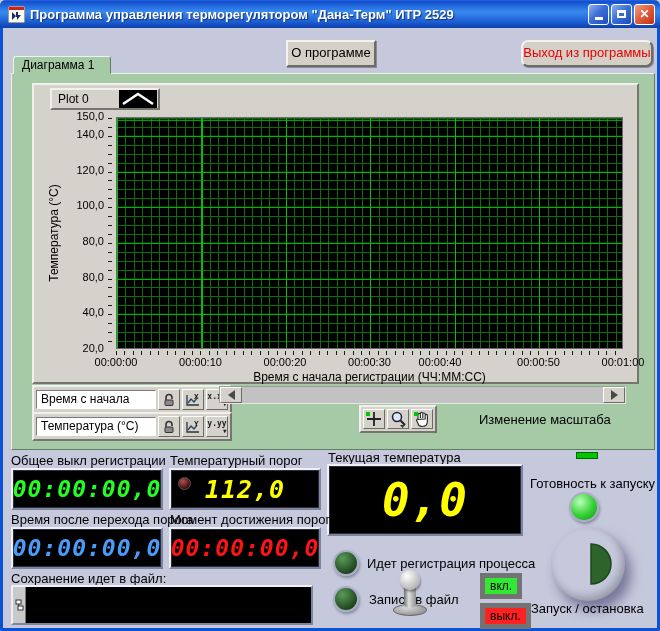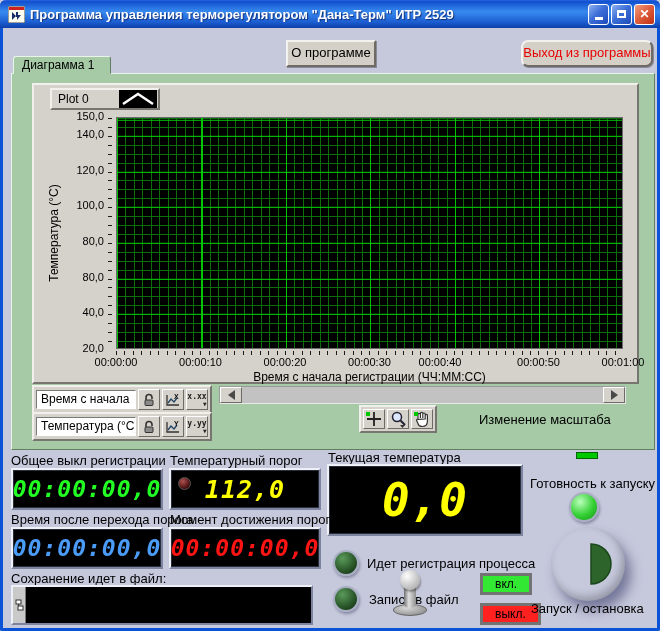--- a/index.html
+++ b/index.html
@@ -54,21 +54,21 @@
   .yticks{position:absolute;left:0;top:32px;width:78px;height:232px;}
   .ytick{position:absolute;right:8px;font-size:11px;color:#000;white-space:nowrap;}
   .xticks{position:absolute;left:82px;top:271px;width:507px;height:14px;}
   .xtick{position:absolute;width:62px;margin-left:-31px;text-align:center;font-size:11px;color:#000;white-space:nowrap;}
   .ytitle{position:absolute;left:-60px;top:141px;width:160px;text-align:center;font-size:12px;color:#000;
     transform:rotate(-90deg);}
   .xtitle{position:absolute;left:82px;top:285px;width:507px;text-align:center;font-size:12px;color:#000;}
   
   .slrow{position:absolute;display:flex;gap:2px;align-items:center;background:#d5d2cb;padding:2px;
     border:2px solid;border-color:#f2f0ec #77756f #77756f #f2f0ec;}
-  .slname{width:100px;height:19px;background:#fff;border:1px solid;border-color:#7a7a7a #fff #fff #7a7a7a;
+  .slname{width:120px;height:19px;background:#fff;border:1px solid;border-color:#7a7a7a #fff #fff #7a7a7a;
     font-size:12px;color:#000;padding:1px 0 12px 4px;white-space:nowrap;overflow:hidden;}
   .slbtn{width:22px;height:21px;background:#d5d2cb;border:1px solid;border-color:#fff #6e6a64 #6e6a64 #fff;
     display:flex;align-items:center;justify-content:center;position:relative;}
   .fmt{font-family:"DejaVu Sans Mono",monospace;font-size:8px;font-weight:bold;line-height:1;color:#222;}
   .fmt .caret{font-size:6px;text-align:right;color:#222;}
   
   .sbar{position:absolute;left:207px;top:312px;width:407px;height:18px;background:#c2c2c2;
     border:1px solid;border-color:#9a9a9a #e8e8e8 #e8e8e8 #9a9a9a;}
   .sarrow{position:absolute;top:0;width:22px;height:16px;background:#d5d2cb;
     border:1px solid;border-color:#fff #6e6a64 #6e6a64 #fff;display:flex;align-items:center;justify-content:center;}
@@ -90,21 +90,21 @@
   .minled{position:absolute;left:7px;top:7px;width:13px;height:13px;border-radius:50%;
     background:radial-gradient(circle at 35% 30%,#b05050,#3c0a0a 75%);border:1px solid #555;}
   .led{position:absolute;border-radius:50%;border:2px solid #a8aec2;
     box-shadow:1px 2px 3px rgba(40,40,80,.4);}
   .led.off{background:radial-gradient(circle at 35% 30%,#5a9a5a,#1c421c 75%);}
   .led.on{background:radial-gradient(circle at 35% 30%,#baffba,#34d034 55%,#149414);}
   .pathbox{position:absolute;left:8px;top:585px;width:302px;height:40px;background:#000;
     border:2px solid;border-color:#eef0f8 #7c84a0 #7c84a0 #eef0f8;display:flex;}
   .pathstrip{width:13px;background:#c9c9c9;border-right:1px solid #777;display:flex;align-items:center;justify-content:center;}
   .pathvalue{flex:1;color:#fff;font-size:12px;padding:4px;}
-  .onoff{position:absolute;font-size:12px;color:#000;padding:1px 12px;border:3px solid #737373;}
+  .onoff{position:absolute;font-size:12px;color:#000;padding:1px 5px;border:5px solid #737373;}
   .toggle{position:absolute;left:388px;top:570px;width:38px;height:46px;}
   .tg-base{position:absolute;left:2px;bottom:0;width:34px;height:12px;border-radius:50%;
     background:radial-gradient(ellipse at 40% 30%,#d8d8d8,#808080);border:1px solid #666;}
   .tg-stem{position:absolute;left:13px;top:10px;width:12px;height:28px;border-radius:5px;
     background:linear-gradient(90deg,#707070,#e0e0e0 40%,#909090);}
   .tg-knob{position:absolute;left:9px;top:0;width:20px;height:20px;border-radius:50%;
     background:radial-gradient(circle at 35% 30%,#fdfdfd,#b8b8b8 70%,#8a8a8a);box-shadow:1px 2px 2px rgba(0,0,0,.35);}
   .bigbtn{position:absolute;left:548px;top:527px;width:74px;height:74px;border-radius:50%;
     background:radial-gradient(circle at 38% 32%,#ffffff 0%,#ececе6 30%,#dcdcd4 55%,#a8a8a0 100%);
     box-shadow:6px 9px 12px rgba(40,40,90,.5),inset -3px -4px 8px rgba(0,0,0,.25);}

